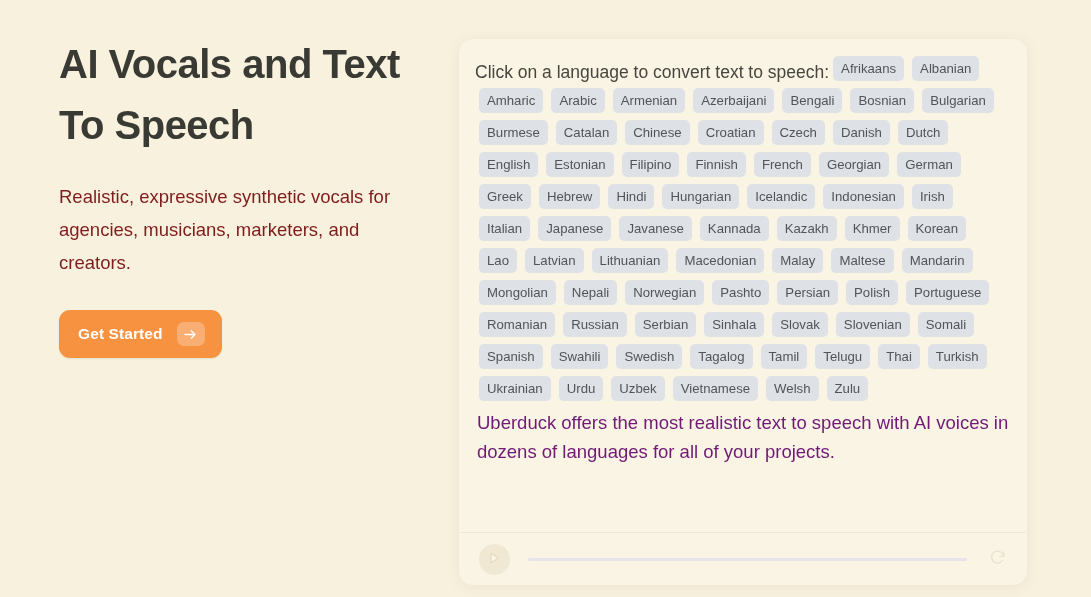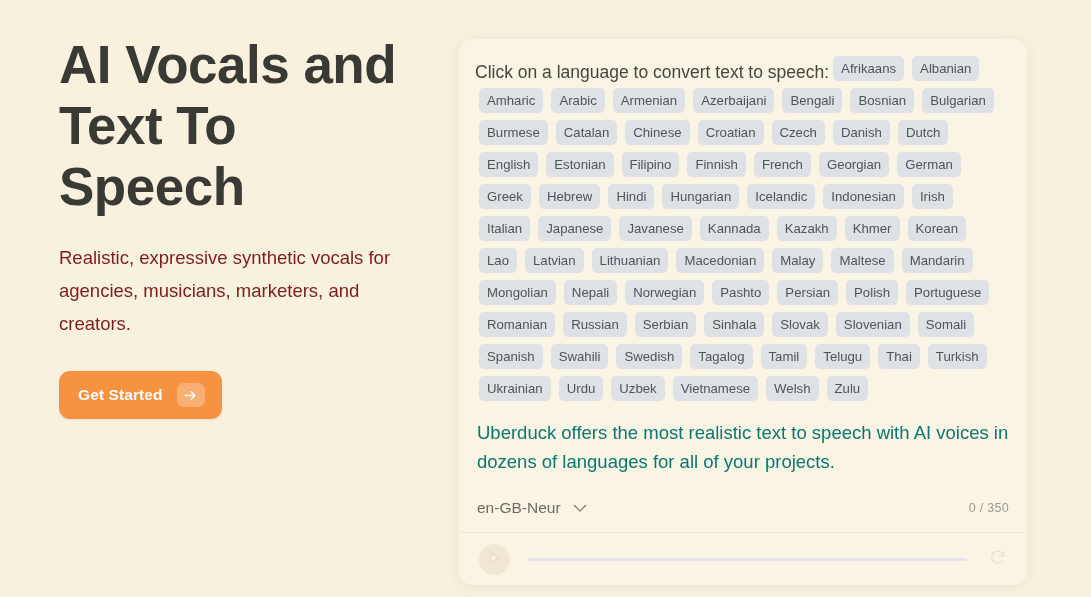--- a/index.html
+++ b/index.html
@@ -26,21 +26,21 @@
 
   
   .hero {
     position: absolute;
     left: 59px;
     top: 34px;
     width: 380px;
   }
 
   .hero-title {
-    font-size: 53px;
+    font-size: 40px;
     line-height: 61px;
     font-weight: 700;
     letter-spacing: -0.5px;
     color: #3a3a34;
     max-width: 370px;
   }
 
   .hero-sub {
     margin-top: 24px;
     font-size: 18.5px;
@@ -126,25 +126,25 @@
     padding: 5.5px 8px 6.5px 8px;
     margin: 0 4px 7px 4px;
     cursor: pointer;
     font-family: "Liberation Sans", sans-serif;
     white-space: nowrap;
   }
 
   .chip:first-of-type { margin-left: 8px; }
 
   .card-desc {
-    margin-top: 10px;
+    margin-top: 0;
     padding: 0 2px;
     font-size: 18.5px;
     line-height: 29px;
-    color: #0f766e;
+    color: #701a75;
     max-width: 545px;
   }
 
   
   .card-meta {
     height: 48px;
     padding: 0 18px 0 18px;
     display: flex;
     align-items: center;
     justify-content: space-between;
@@ -260,32 +260,20 @@
       <div class="lang-flow">
         <span class="prompt-text">Click on a language to convert text to speech:</span>
         
       <span class="chip">Afrikaans</span><span class="chip">Albanian</span><span class="chip">Amharic</span><span class="chip">Arabic</span><span class="chip">Armenian</span><span class="chip">Azerbaijani</span><span class="chip">Bengali</span><span class="chip">Bosnian</span><span class="chip">Bulgarian</span><span class="chip">Burmese</span><span class="chip">Catalan</span><span class="chip">Chinese</span><span class="chip">Croatian</span><span class="chip">Czech</span><span class="chip">Danish</span><span class="chip">Dutch</span><span class="chip">English</span><span class="chip">Estonian</span><span class="chip">Filipino</span><span class="chip">Finnish</span><span class="chip">French</span><span class="chip">Georgian</span><span class="chip">German</span><span class="chip">Greek</span><span class="chip">Hebrew</span><span class="chip">Hindi</span><span class="chip">Hungarian</span><span class="chip">Icelandic</span><span class="chip">Indonesian</span><span class="chip">Irish</span><span class="chip">Italian</span><span class="chip">Japanese</span><span class="chip">Javanese</span><span class="chip">Kannada</span><span class="chip">Kazakh</span><span class="chip">Khmer</span><span class="chip">Korean</span><span class="chip">Lao</span><span class="chip">Latvian</span><span class="chip">Lithuanian</span><span class="chip">Macedonian</span><span class="chip">Malay</span><span class="chip">Maltese</span><span class="chip">Mandarin</span><span class="chip">Mongolian</span><span class="chip">Nepali</span><span class="chip">Norwegian</span><span class="chip">Pashto</span><span class="chip">Persian</span><span class="chip">Polish</span><span class="chip">Portuguese</span><span class="chip">Romanian</span><span class="chip">Russian</span><span class="chip">Serbian</span><span class="chip">Sinhala</span><span class="chip">Slovak</span><span class="chip">Slovenian</span><span class="chip">Somali</span><span class="chip">Spanish</span><span class="chip">Swahili</span><span class="chip">Swedish</span><span class="chip">Tagalog</span><span class="chip">Tamil</span><span class="chip">Telugu</span><span class="chip">Thai</span><span class="chip">Turkish</span><span class="chip">Ukrainian</span><span class="chip">Urdu</span><span class="chip">Uzbek</span><span class="chip">Vietnamese</span><span class="chip">Welsh</span><span class="chip">Zulu</span></div>
 
       <p class="card-desc">Uberduck offers the most realistic text to speech with AI voices in dozens of languages for all of your projects.</p>
 
       <div style="position:absolute;left:16px;right:16px;top:320px;height:120px;"></div>
     </div>
 
-    <div class="card-meta">
-      <button class="voice-select">
-        <span class="voice-label">en-GB-Neur</span>
-        <span class="chevron">
-          <svg width="14" height="9" viewBox="0 0 14 9" fill="none">
-            <path d="M1.5 1.5L7 7L12.5 1.5" stroke="#8d8d85" stroke-width="1.5" stroke-linecap="round" stroke-linejoin="round"></path>
-          </svg>
-        </span>
-      </button>
-
-      <span class="char-count">0 / 350</span>
-    </div>
 
     <div class="card-divider"></div>
 
     <div class="player">
       <button class="play-btn">
         <span>
           <svg width="11" height="12" viewBox="0 0 11 12" fill="none">
             <path d="M2 1.2L9.3 6L2 10.8V1.2Z" fill="#faf4e4" stroke="#e0d6ba" stroke-width="1" stroke-linejoin="round"></path>
           </svg>
         </span>

